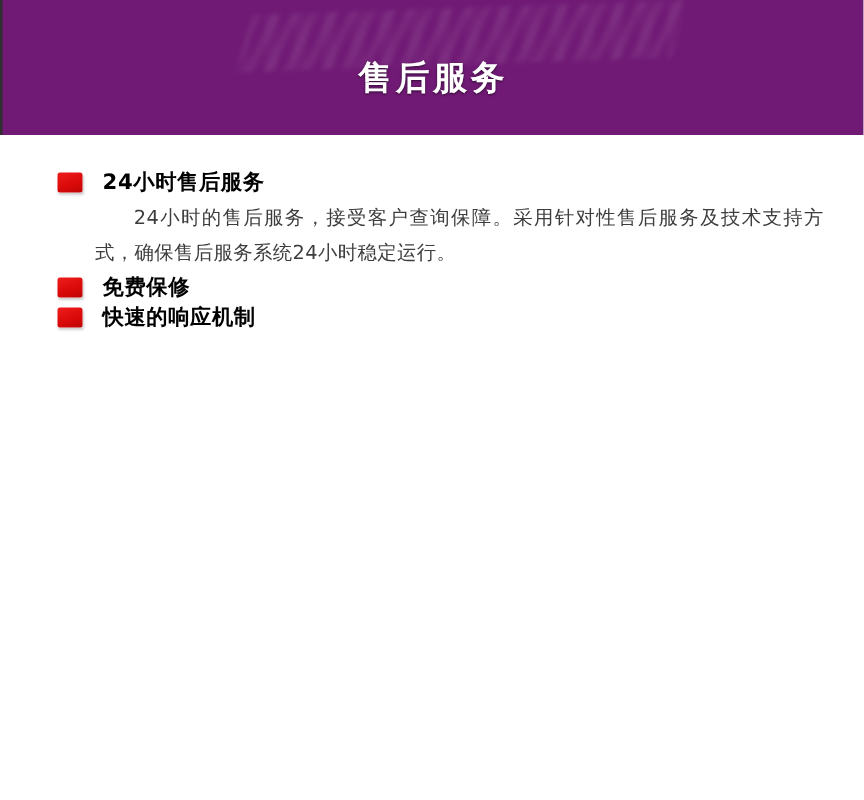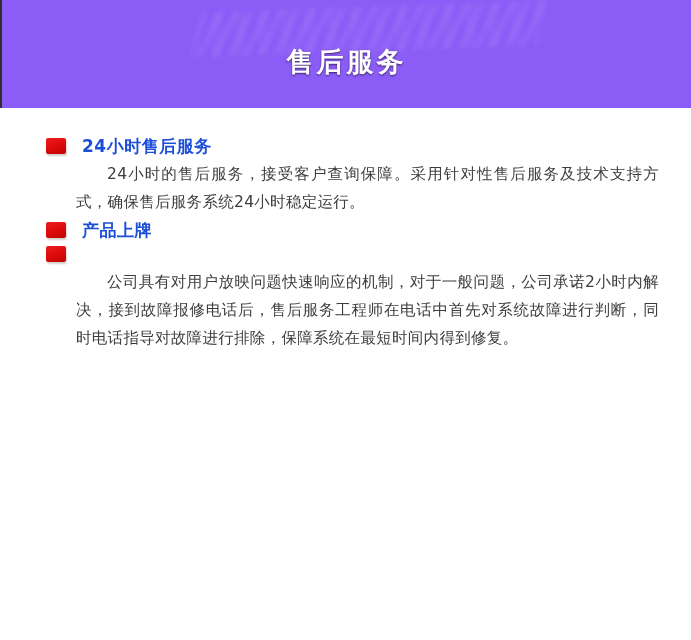--- a/index.html
+++ b/index.html
@@ -13,21 +13,21 @@
     width: 691px;
     height: 640px;
     background: #ffffff;
     overflow: hidden;
   }
   
   .header {
     position: relative;
     width: 100%;
     height: 108px;
-    background: #8b5cf6;
+    background: #701a75;
     border-left: 2px solid #2e2e2e;
     box-sizing: border-box;
     overflow: hidden;
   }
   .watermark {
     position: absolute;
     left: 195px;
     top: 6px;
     width: 345px;
     height: 46px;
@@ -69,21 +69,21 @@
     margin-right: 16px;
     background: linear-gradient(160deg, #ef1c1c 0%, #d90909 60%, #bf0505 100%);
     border-radius: 2px;
     box-shadow: 1px 2px 2px rgba(120,120,120,0.35);
     flex: 0 0 auto;
   }
   .sec-head h2 {
     margin: 0;
     font-size: 17px;
     font-weight: bold;
-    color: #1d4ed8;
+    color: #000000;
     line-height: 24px;
     letter-spacing: 0.5px;
   }
   .section p {
     margin: 2px 11px 2px 30px;
     width: 583px;
     font-size: 15.5px;
     line-height: 28px;
     color: #3d3d3d;
     text-indent: 2em;
@@ -107,28 +107,28 @@
       <div class="sec-head">
         <span class="bullet"></span>
         <h2>24小时售后服务</h2>
       </div>
       <p>24小时的售后服务，接受客户查询保障。采用针对性售后服务及技术支持方式，确保售后服务系统24小时稳定运行。</p>
     </section>
 
     <section class="section">
       <div class="sec-head">
         <span class="bullet"></span>
-        <h2>产品上牌</h2>
+        <h2>免费保修</h2>
       </div>
     </section>
 
     <section class="section">
       <div class="sec-head">
         <span class="bullet"></span>
+        <h2>快速的响应机制</h2>
       </div>
-      <p>公司具有对用户放映问题快速响应的机制，对于一般问题，公司承诺2小时内解决，接到故障报修电话后，售后服务工程师在电话中首先对系统故障进行判断，同时电话指导对故障进行排除，保障系统在最短时间内得到修复。</p>
     </section>
 
     <section class="section">
     </section>
 
   </main>
 </div>
 
 </body></html>

